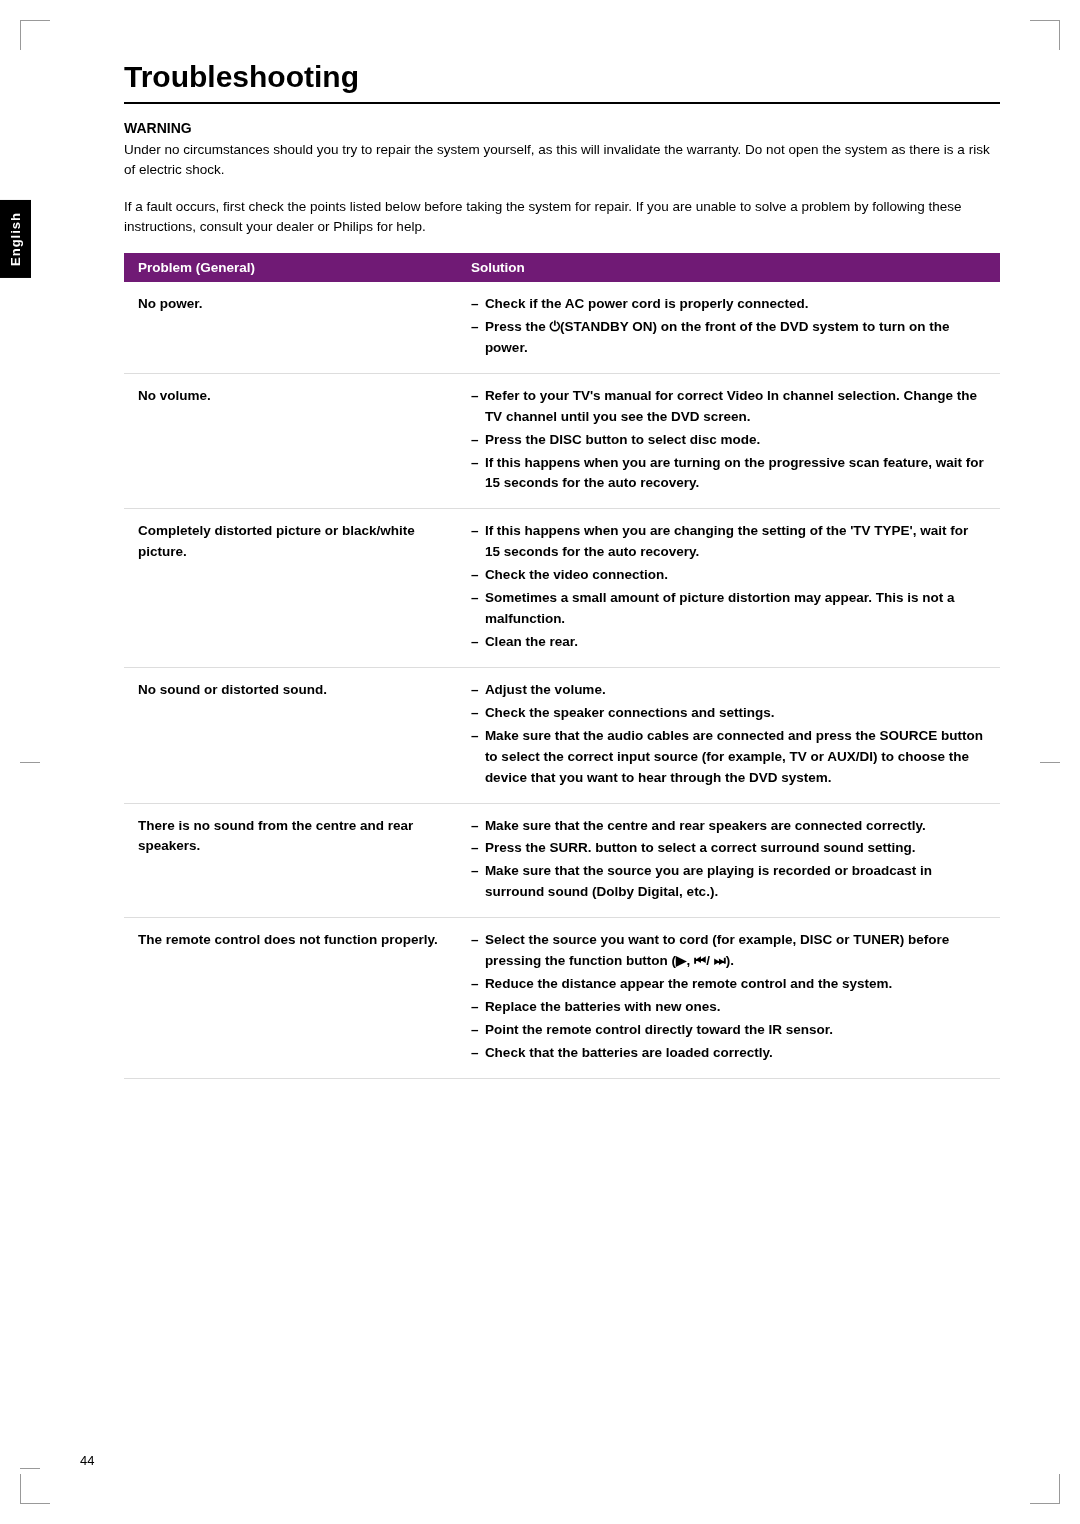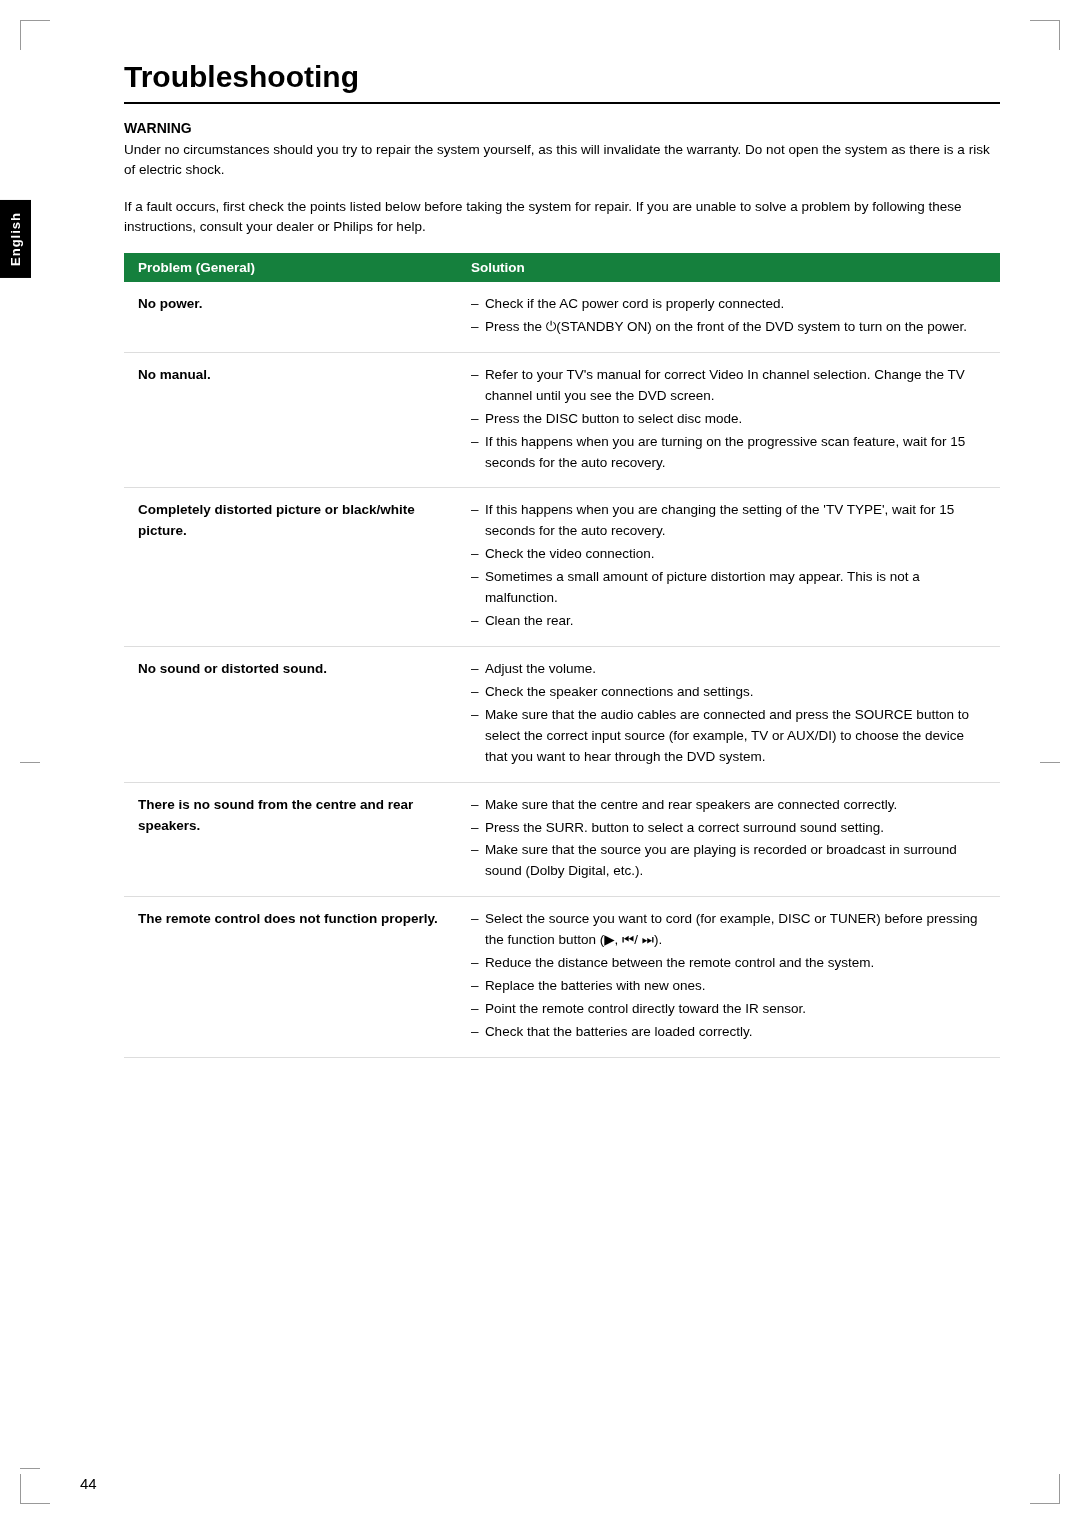--- a/index.html
+++ b/index.html
@@ -138,21 +138,21 @@
     }
 
     
     .trouble-table {
       width: 100%;
       border-collapse: collapse;
       margin-top: 4px;
     }
 
     .trouble-table thead tr th {
-      background: #15803d;
+      background: #701a75;
       color: #ffffff;
       padding: 7px 14px;
       font-size: 13.5px;
       font-weight: bold;
       text-align: left;
     }
 
     .trouble-table thead tr th.problem-col {
       width: 38%;
     }
@@ -170,21 +170,21 @@
       vertical-align: top;
       font-size: 13.5px;
       line-height: 1.55;
     }
 
     .trouble-table tbody tr td.problem-cell {
       font-weight: bold;
     }
 
     .trouble-table tbody tr td.solution-cell {
-      font-weight: normal;
+      font-weight: bold;
     }
 
     .solution-list {
       list-style: none;
       padding: 0;
       margin: 0;
     }
 
     .solution-list li {
       padding-left: 14px;
@@ -193,23 +193,23 @@
     }
 
     .solution-list li::before {
       content: '–';
       position: absolute;
       left: 0;
     }
 
     .page-number {
       position: absolute;
-      bottom: 32px;
+      bottom: 56px;
       left: 80px;
-      font-size: 15px;
+      font-size: 13px;
     }
   </style>
 </head>
 <body>
 
 <div class="page-container">
 
   <div class="corner-mark top-left"></div>
   <div class="corner-mark top-right"></div>
   <div class="corner-mark bottom-left"></div>
@@ -243,21 +243,21 @@
       <tr>
             <td class="problem-cell">No power.</td>
             <td class="solution-cell">
               <ul class="solution-list">
                 <li>Check if the AC power cord is properly connected.</li>
                 <li>Press the ⏻(STANDBY ON) on the front of the DVD system to turn on the power.</li>
               </ul>
             </td>
           </tr>
           <tr>
-            <td class="problem-cell">No manual.</td>
+            <td class="problem-cell">No volume.</td>
             <td class="solution-cell">
               <ul class="solution-list">
                 <li>Refer to your TV's manual for correct Video In channel selection. Change the TV channel until you see the DVD screen.</li>
                 <li>Press the DISC button to select disc mode.</li>
                 <li>If this happens when you are turning on the progressive scan feature, wait for 15 seconds for the auto recovery.</li>
               </ul>
             </td>
           </tr>
           <tr>
             <td class="problem-cell">Completely distorted picture or black/white picture.</td>
@@ -288,21 +288,21 @@
                 <li>Press the SURR. button to select a correct surround sound setting.</li>
                 <li>Make sure that the source you are playing is recorded or broadcast in surround sound (Dolby Digital, etc.).</li>
               </ul>
             </td>
           </tr>
           <tr>
             <td class="problem-cell">The remote control does not function properly.</td>
             <td class="solution-cell">
               <ul class="solution-list">
                 <li>Select the source you want to cord (for example, DISC or TUNER) before pressing the function button (▶, ⏮/ ⏭).</li>
-                <li>Reduce the distance between the remote control and the system.</li>
+                <li>Reduce the distance appear the remote control and the system.</li>
                 <li>Replace the batteries with new ones.</li>
                 <li>Point the remote control directly toward the IR sensor.</li>
                 <li>Check that the batteries are loaded correctly.</li>
               </ul>
             </td>
           </tr>
         </tbody>
     </table>
 
   </div>

